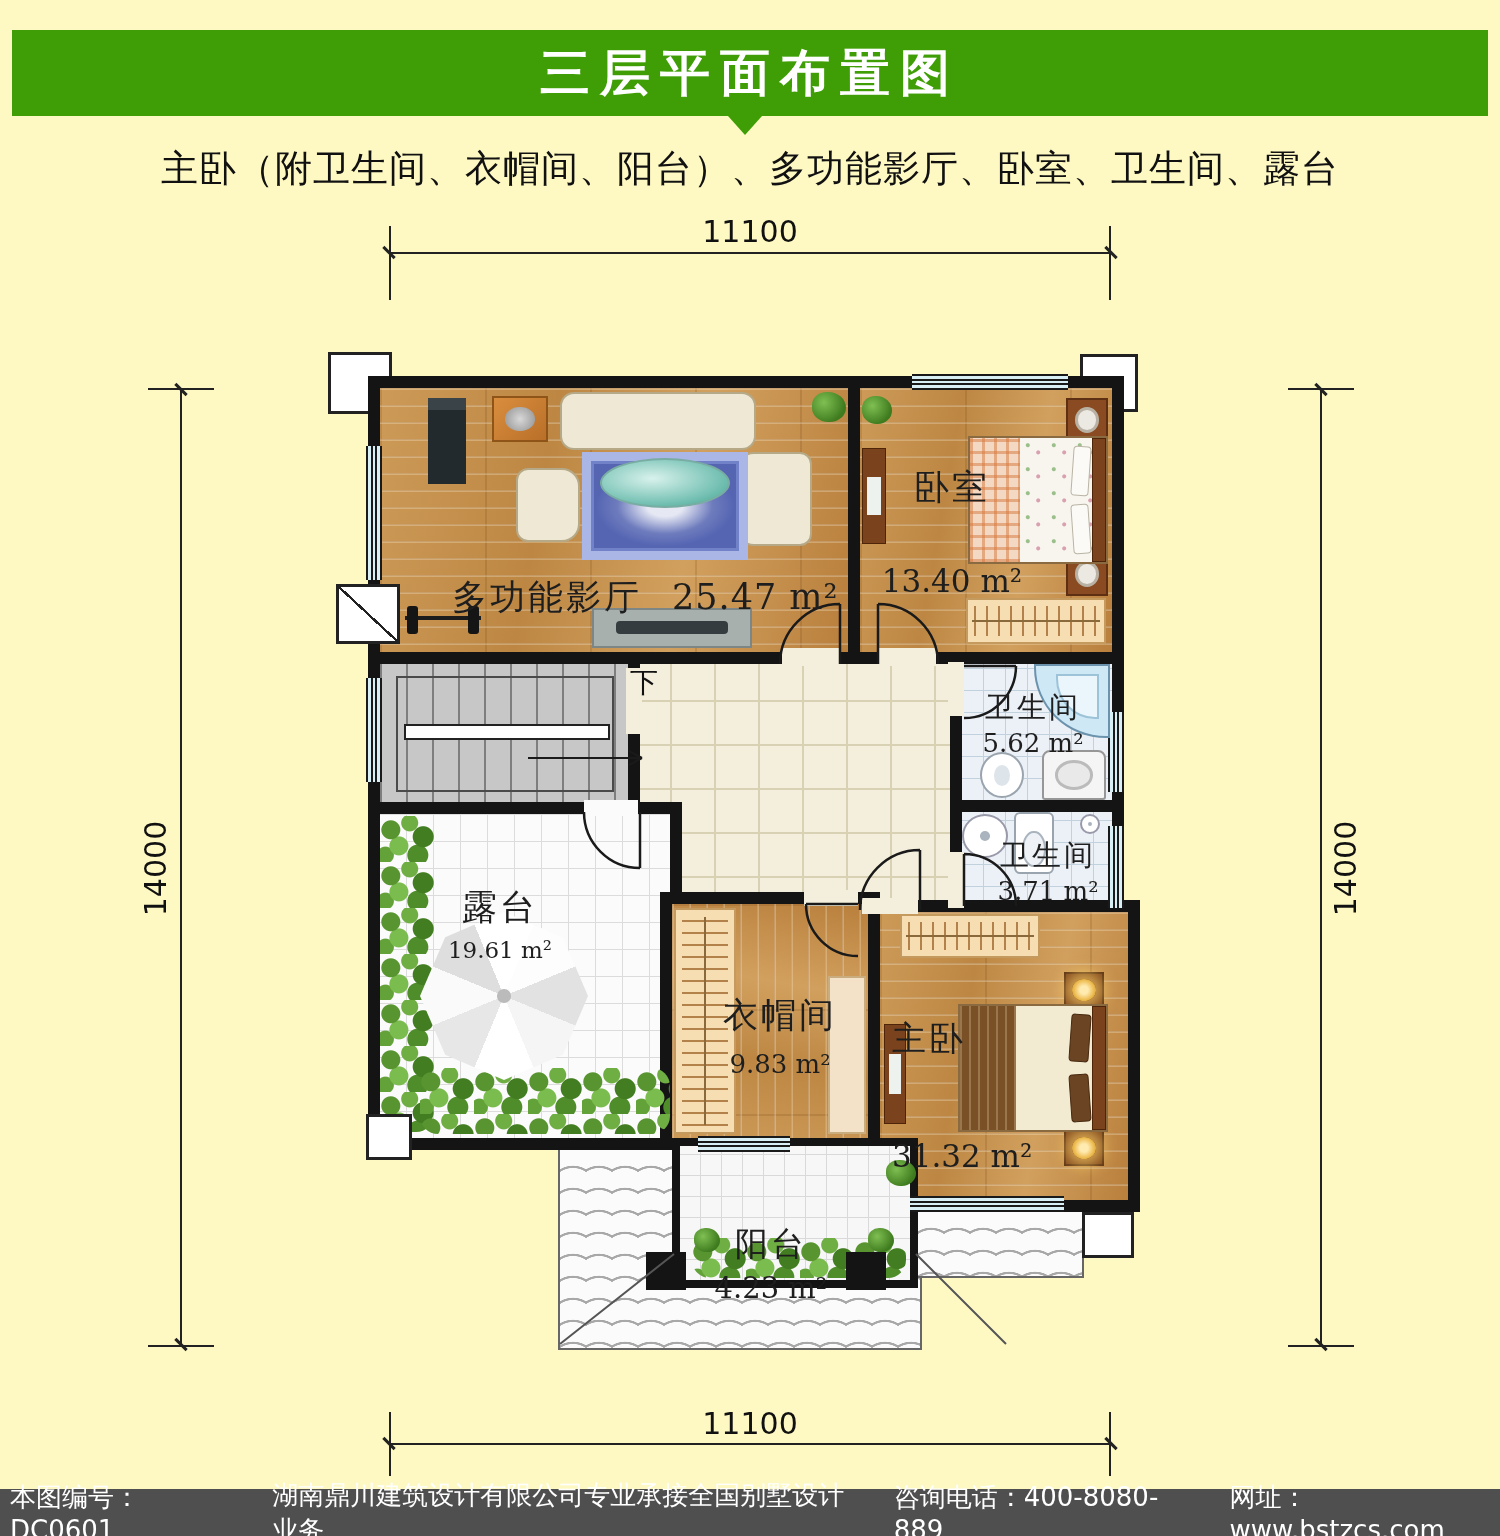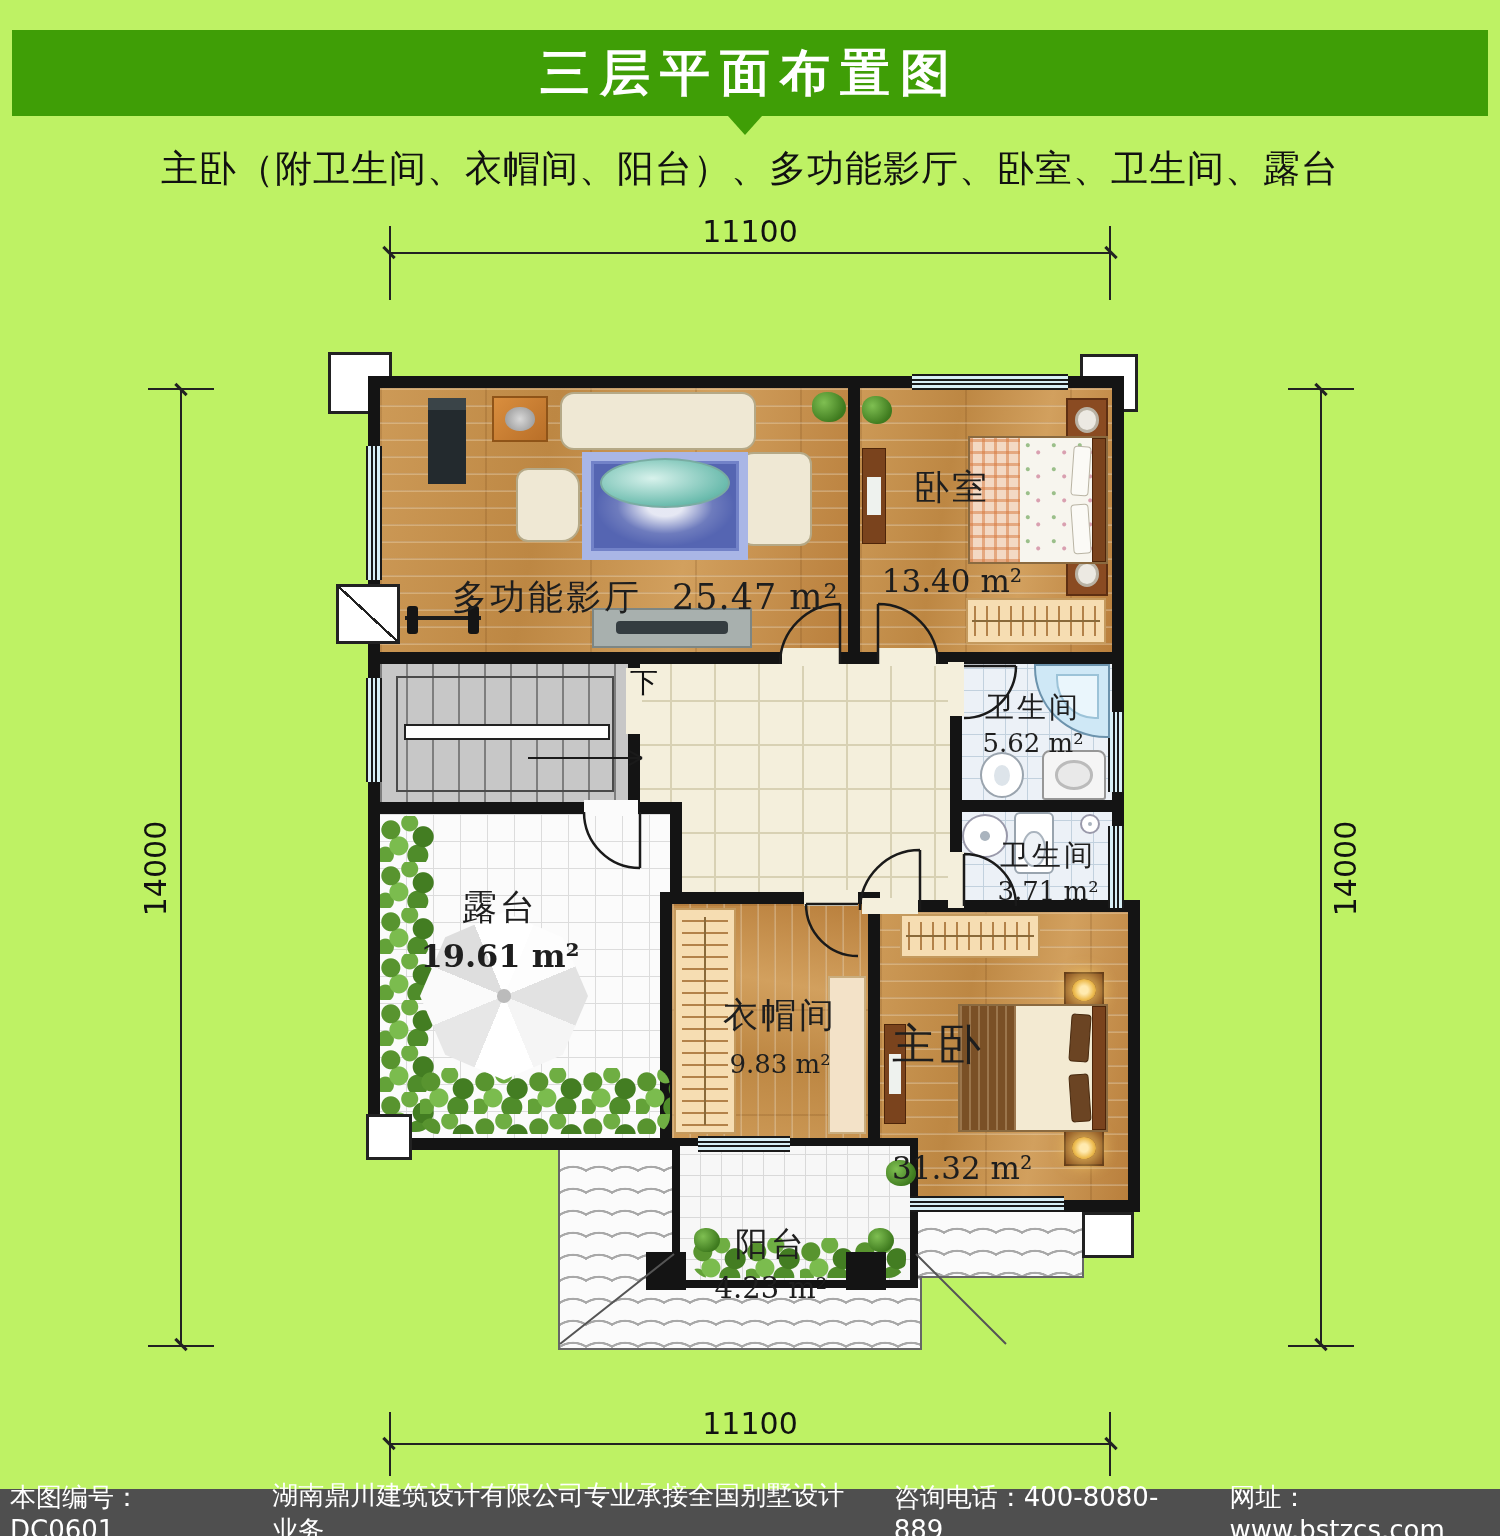--- a/index.html
+++ b/index.html
@@ -1,16 +1,16 @@
 <!DOCTYPE html>
 <html><head>
 <meta charset="utf-8">
 <style>
   html,body{margin:0;padding:0;background:#fff;}
-  #page{position:relative;width:1500px;height:1536px;background:#bef264;overflow:hidden;
+  #page{position:relative;width:1500px;height:1536px;background:#fef9c3;overflow:hidden;
         font-family:"DejaVu Serif","Liberation Serif",serif;}
   .abs{position:absolute;}
   
   #header-bar{left:12px;top:30px;width:1476px;height:86px;display:flex;align-items:center;justify-content:center;}
   #header-title{color:#fff;font-size:50px;font-weight:bold;letter-spacing:10px;font-family:"DejaVu Sans","Liberation Sans",sans-serif;}
   #header-pointer{left:728px;top:116px;width:0;height:0;border-left:17px solid transparent;border-right:17px solid transparent;border-top:19px solid #3f9e06;}
   #subtitle{left:0;top:144px;width:1500px;text-align:center;font-size:37px;color:#111;letter-spacing:1px;}
   #footer-bar{left:0;top:1489px;width:1500px;height:47px;display:flex;align-items:center;gap:46px;color:#fff;
               font-size:26px;padding-left:10px;box-sizing:border-box;font-family:"DejaVu Sans","Liberation Sans",sans-serif;}
   
@@ -126,23 +126,23 @@
     linear-gradient(to top right,transparent 48.5%,#222 48.5% 51.5%,transparent 51.5%);}
   .rail{background:#fff;border:2px solid #222;box-sizing:border-box;z-index:3;}
   .stair-outline{border:2px solid #4a4a4a;z-index:3;}
   
   .rlab{z-index:5;color:#1e1e1e;text-align:center;white-space:nowrap;}
   .rlab .nm{letter-spacing:3px;}
   .stack .nm,.stack .ar{display:block;}
   #lbl-theater{font-size:35px;} #lbl-theater .ar{margin-left:30px;letter-spacing:1px;}
   #lbl-bedroom .nm{font-size:35px;} #lbl-bedroom .ar{font-size:31px;margin-top:52px;}
   #lbl-bath1 .nm,#lbl-bath2 .nm{font-size:29px;} #lbl-bath1 .ar,#lbl-bath2 .ar{font-size:26px;}
-  #lbl-terrace .nm{font-size:35px;} #lbl-terrace .ar{font-size:32px;margin-top:6px;font-weight:bold;}
+  #lbl-terrace .nm{font-size:35px;} #lbl-terrace .ar{font-size:23px;margin-top:6px;}
   #lbl-closet .nm{font-size:35px;} #lbl-closet .ar{font-size:26px;margin-top:10px;}
-  #lbl-master .nm{font-size:43px;} #lbl-master .ar{font-size:31px;margin-top:76px;}
+  #lbl-master .nm{font-size:34px;} #lbl-master .ar{font-size:31px;margin-top:76px;}
   #lbl-balcony .nm{font-size:33px;} #lbl-balcony .ar{font-size:29px;margin-top:4px;}
   #stairs-down{z-index:5;font-size:28px;color:#111;}
   
   #wm{z-index:6;pointer-events:none;}
   #wm-logo{position:absolute;left:548px;top:736px;width:116px;height:116px;border-radius:50%;
     background:radial-gradient(circle at 35% 30%,#7db9e8,#2a78c0 60%,#175a9a);opacity:.82;
     display:flex;align-items:center;justify-content:center;color:rgba(255,255,255,.92);
     font-size:66px;font-weight:bold;transform:rotate(-8deg);}
   #wm-cn{position:absolute;left:668px;top:716px;font-size:92px;font-weight:bold;letter-spacing:8px;
     color:rgba(105,105,105,.5);font-family:"DejaVu Sans","Liberation Sans",sans-serif;}

